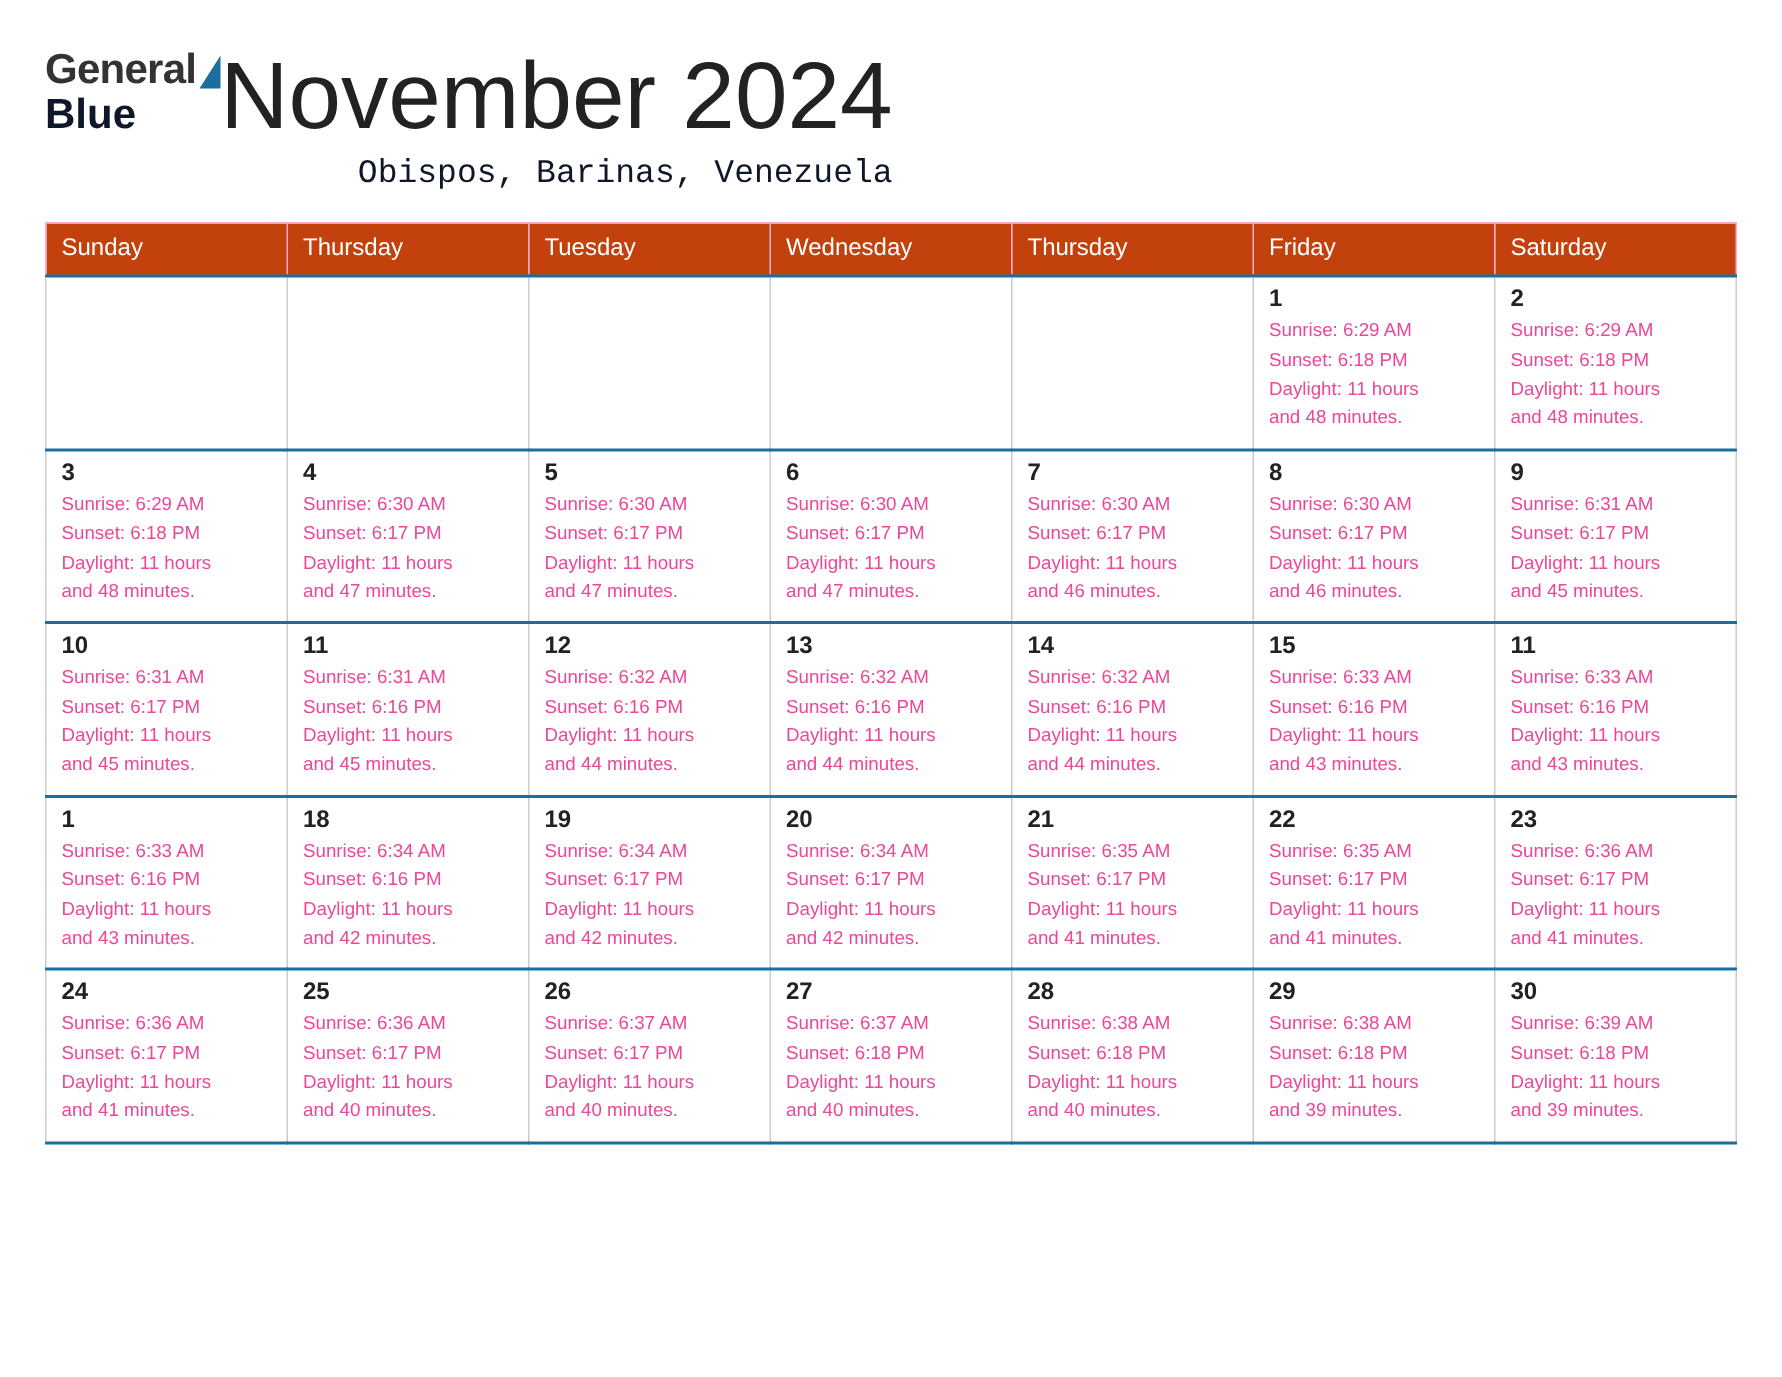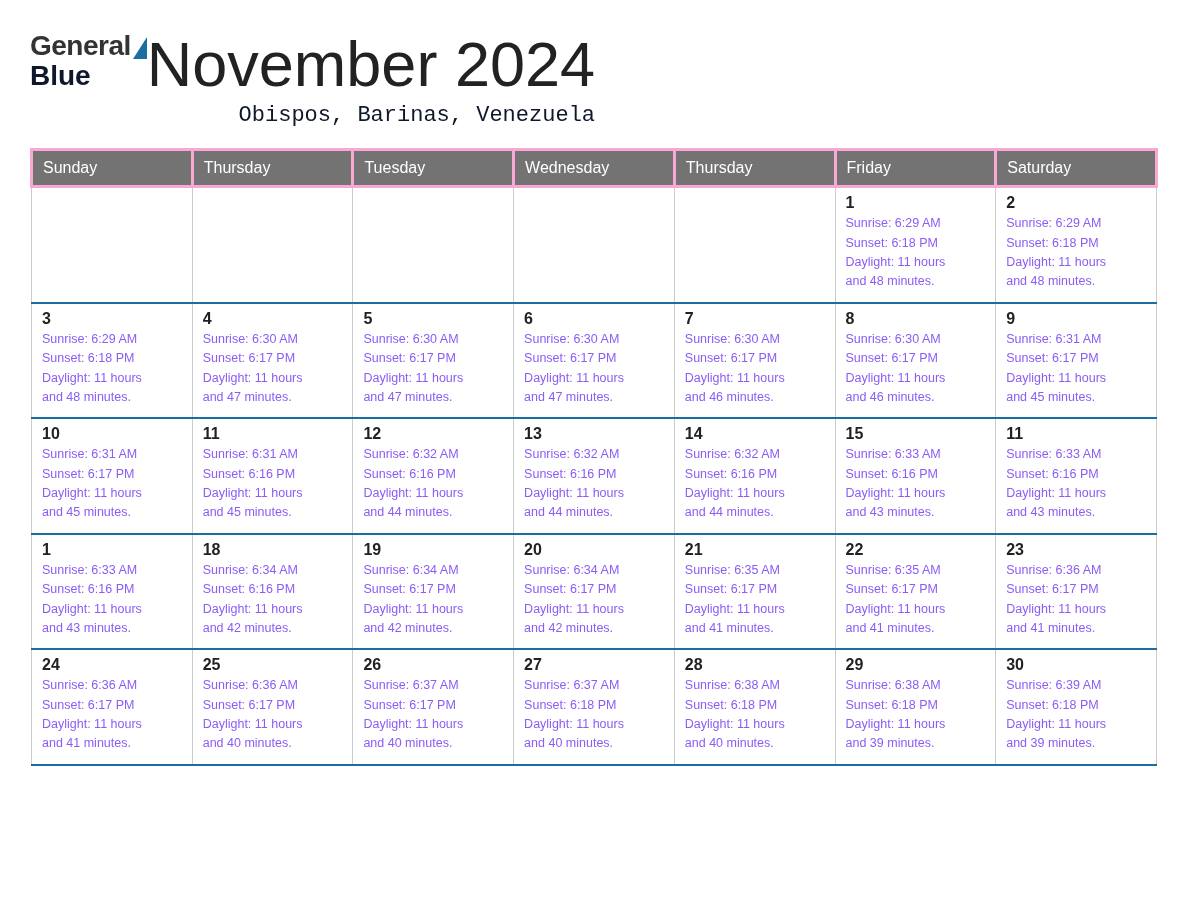--- a/index.html
+++ b/index.html
@@ -59,27 +59,27 @@
       color: #0f172a;
       margin-top: 4px;
       font-family: Liberation Mono, monospace;
     }
     .calendar-table {
       width: 100%;
       border-collapse: collapse;
       border: 1px solid #aaa;
     }
     .calendar-table th {
-      background-color: #737373;
+      background-color: #c2410c;
       color: #fff;
       font-size: 16px;
       font-weight: normal;
       padding: 8px 10px;
       text-align: left;
-      border: 3px solid #f9a8d4;
+      border: 1px solid #f9a8d4;
     }
     .calendar-table td {
       vertical-align: top;
       padding: 6px 10px 10px 10px;
       border: 1px solid #ccc;
       width: calc(100% / 7);
       min-height: 90px;
       font-size: 13px;
       color: #333;
       background: #fff;
@@ -89,21 +89,21 @@
     }
     .day-number {
       font-size: 16px;
       font-weight: bold;
       color: #222;
       display: block;
       margin-bottom: 2px;
     }
     .day-info {
       font-size: 12.5px;
-      color: #8b5cf6;
+      color: #ec4899;
       line-height: 1.55;
     }
     .empty-cell {
       background: #f9f9f9;
     }
   </style>
 </head>
 <body>
 
 <div class="header-area">

